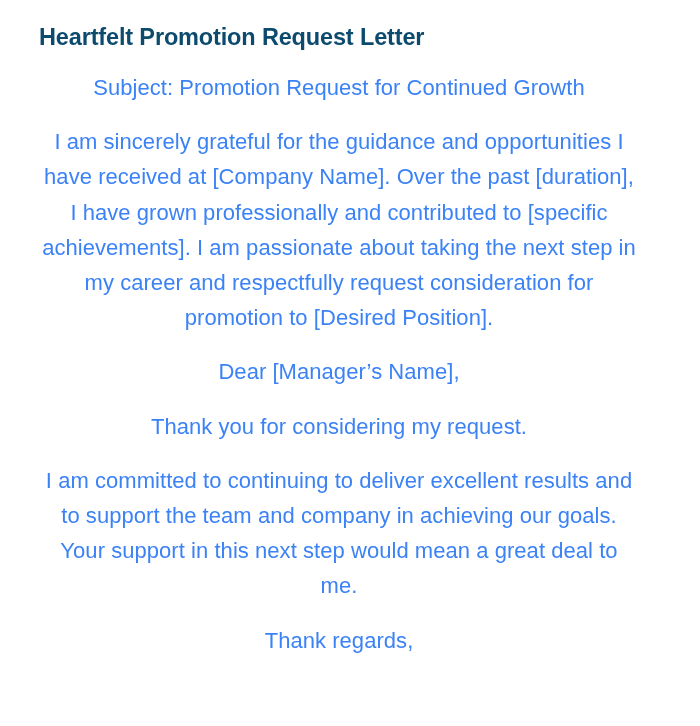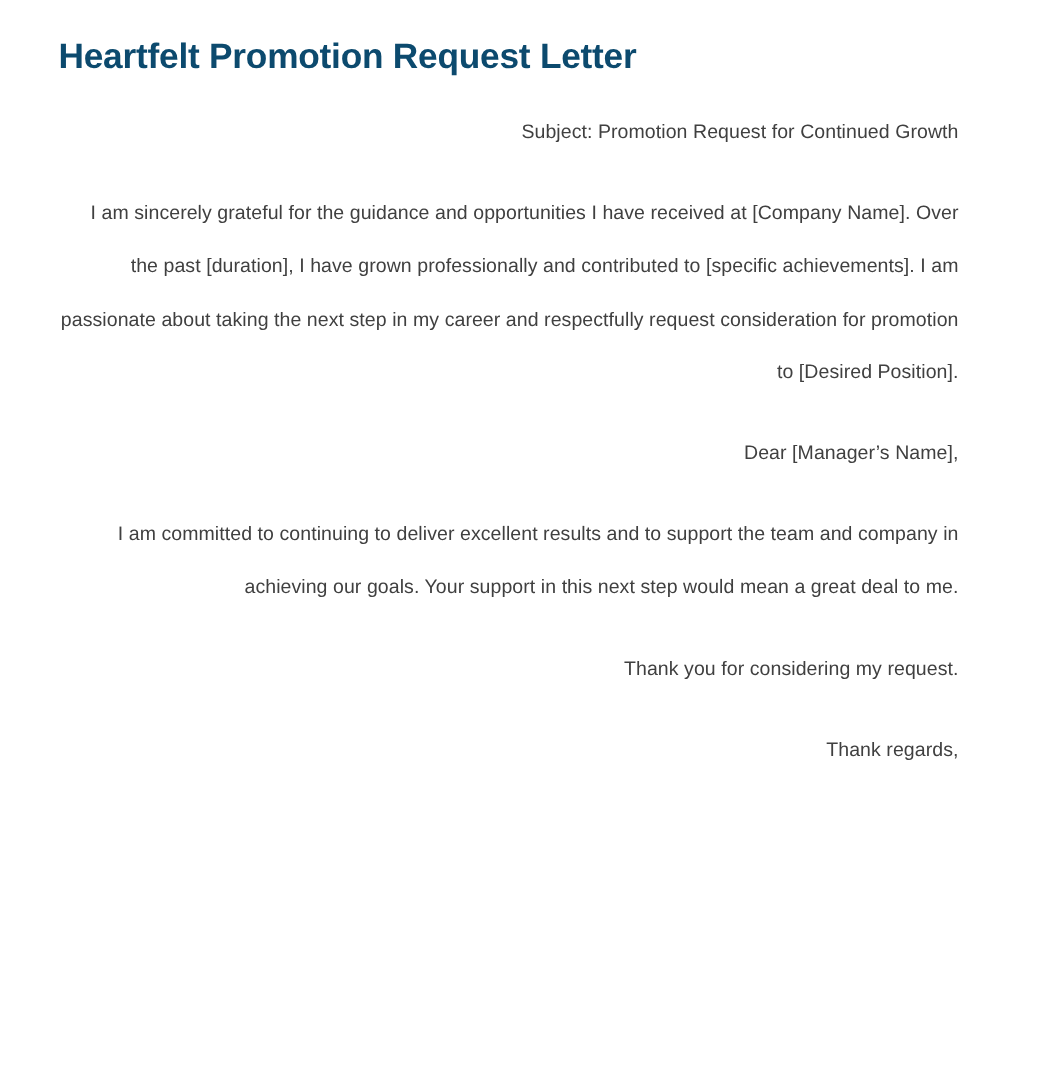--- a/index.html
+++ b/index.html
@@ -33,26 +33,26 @@
     width: 600px;
   }
   .letter-body {
     width: 600px;
     margin-top: 18px;
   }
   .letter-para {
     margin: 0 0 19px 0;
     padding: 0;
     font-family: "Liberation Sans", sans-serif;
-    font-size: 13px;
+    font-size: 22px;
     font-weight: 400;
     line-height: 35.2px;
-    color: #404040;
+    color: #3b82f6;
     letter-spacing: 0.05px;
-    text-align: right;
+    text-align: center;
     white-space: normal;
   }
   .letter-para:last-child {
     margin-bottom: 0;
   }
   .para-subject {
     margin-bottom: 19px;
   }
 </style>
 </head>
@@ -63,21 +63,21 @@
   <h1 class="letter-title">Heartfelt Promotion Request Letter</h1>
 
   <div class="letter-body">
 
     <p class="letter-para para-subject">Subject: Promotion Request for Continued Growth</p>
 
     <p class="letter-para">I am sincerely grateful for the guidance and opportunities I have received at [Company Name]. Over the past [duration], I have grown professionally and contributed to [specific achievements]. I am passionate about taking the next step in my career and respectfully request consideration for promotion to [Desired Position].</p>
 
     <p class="letter-para">Dear [Manager’s Name],</p>
 
+    <p class="letter-para">Thank you for considering my request.</p>
+
     <p class="letter-para">I am committed to continuing to deliver excellent results and to support the team and company in achieving our goals. Your support in this next step would mean a great deal to me.</p>
-
-    <p class="letter-para">Thank you for considering my request.</p>
 
     <p class="letter-para">Thank regards,</p>
 
 
   </div>
 </div>
 
 </body></html>

